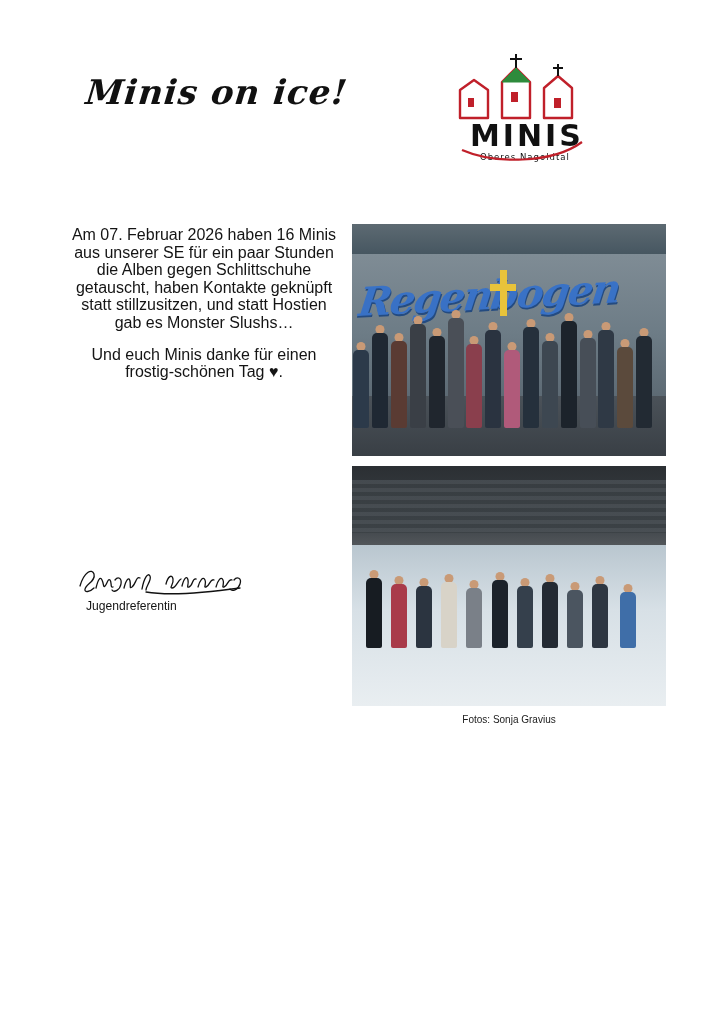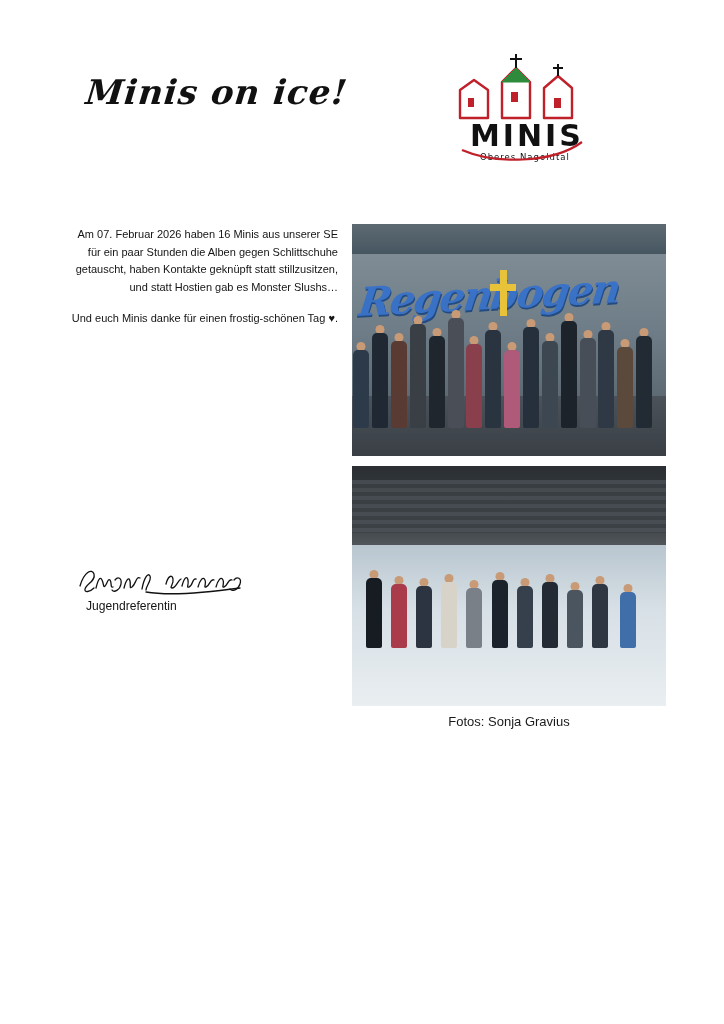--- a/index.html
+++ b/index.html
@@ -45,24 +45,24 @@
     width: 160px;
     height: 120px;
   }
 
   
   .article {
     position: absolute;
     left: 70px;
     top: 226px;
     width: 268px;
-    font-size: 11px;
+    font-size: 16px;
     line-height: 17.6px;
     color: #141414;
-    text-align: right;
+    text-align: center;
   }
   .article p {
     margin: 0 0 14px 0;
   }
   .article p:last-child {
     margin-bottom: 0;
   }
 
   
   .signature-block {
@@ -100,21 +100,21 @@
     top: 466px;
     width: 314px;
     height: 240px;
   }
   .photo-caption {
     position: absolute;
     left: 352px;
     top: 714px;
     width: 314px;
     text-align: center;
-    font-size: 13px;
+    font-size: 10px;
     color: #1a1a1a;
   }
 
   
   .p1-sky {
     position: absolute; left: 0; top: 0; width: 100%; height: 16%;
     background: linear-gradient(#5d6a72, #41525d);
   }
   .p1-wall {
     position: absolute; left: 0; top: 13%; width: 100%; height: 62%;

